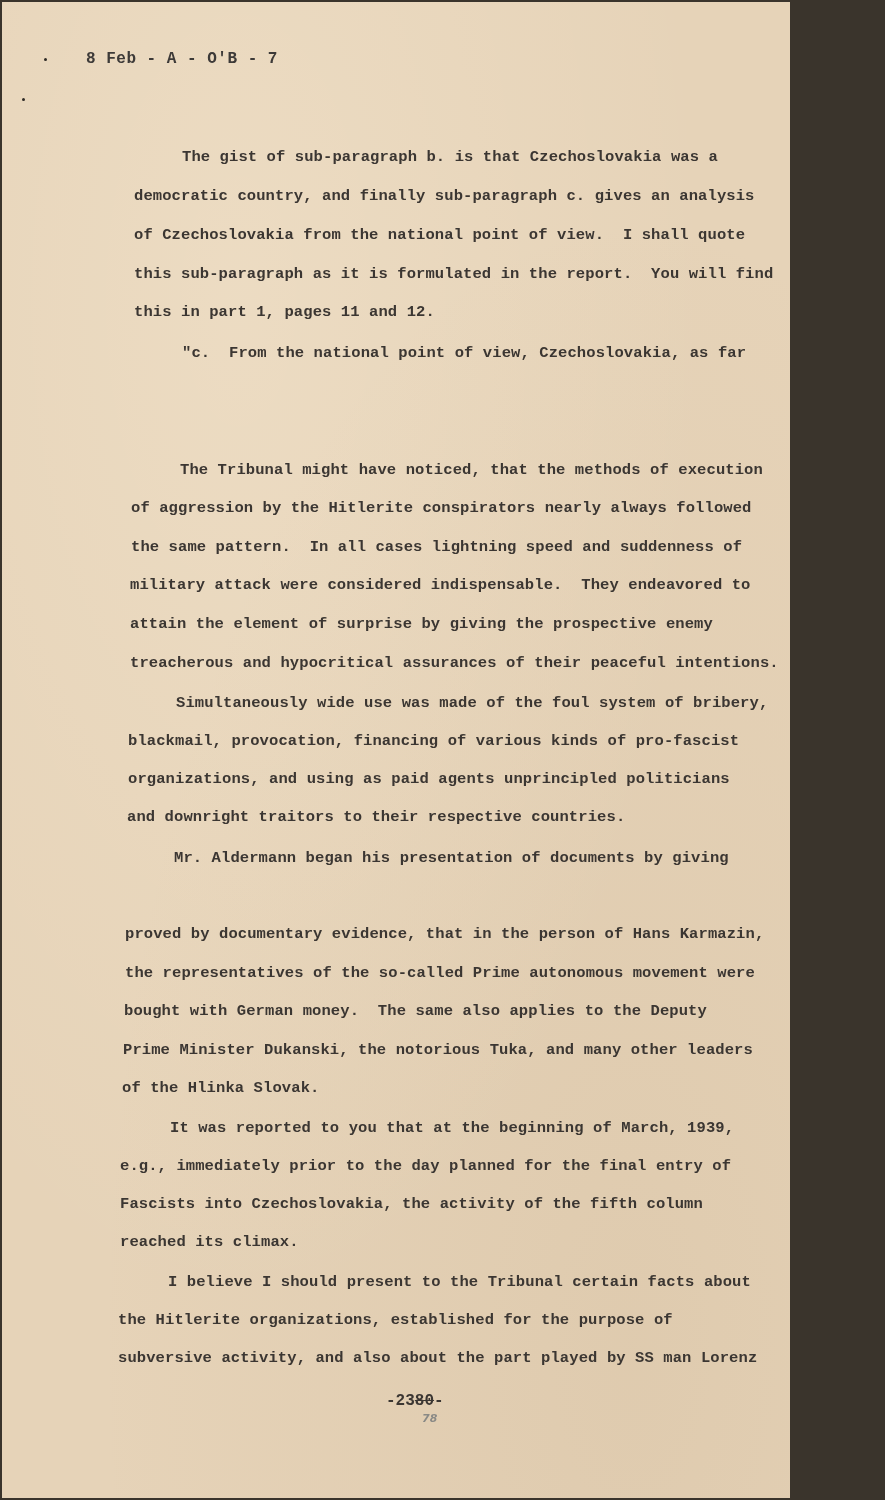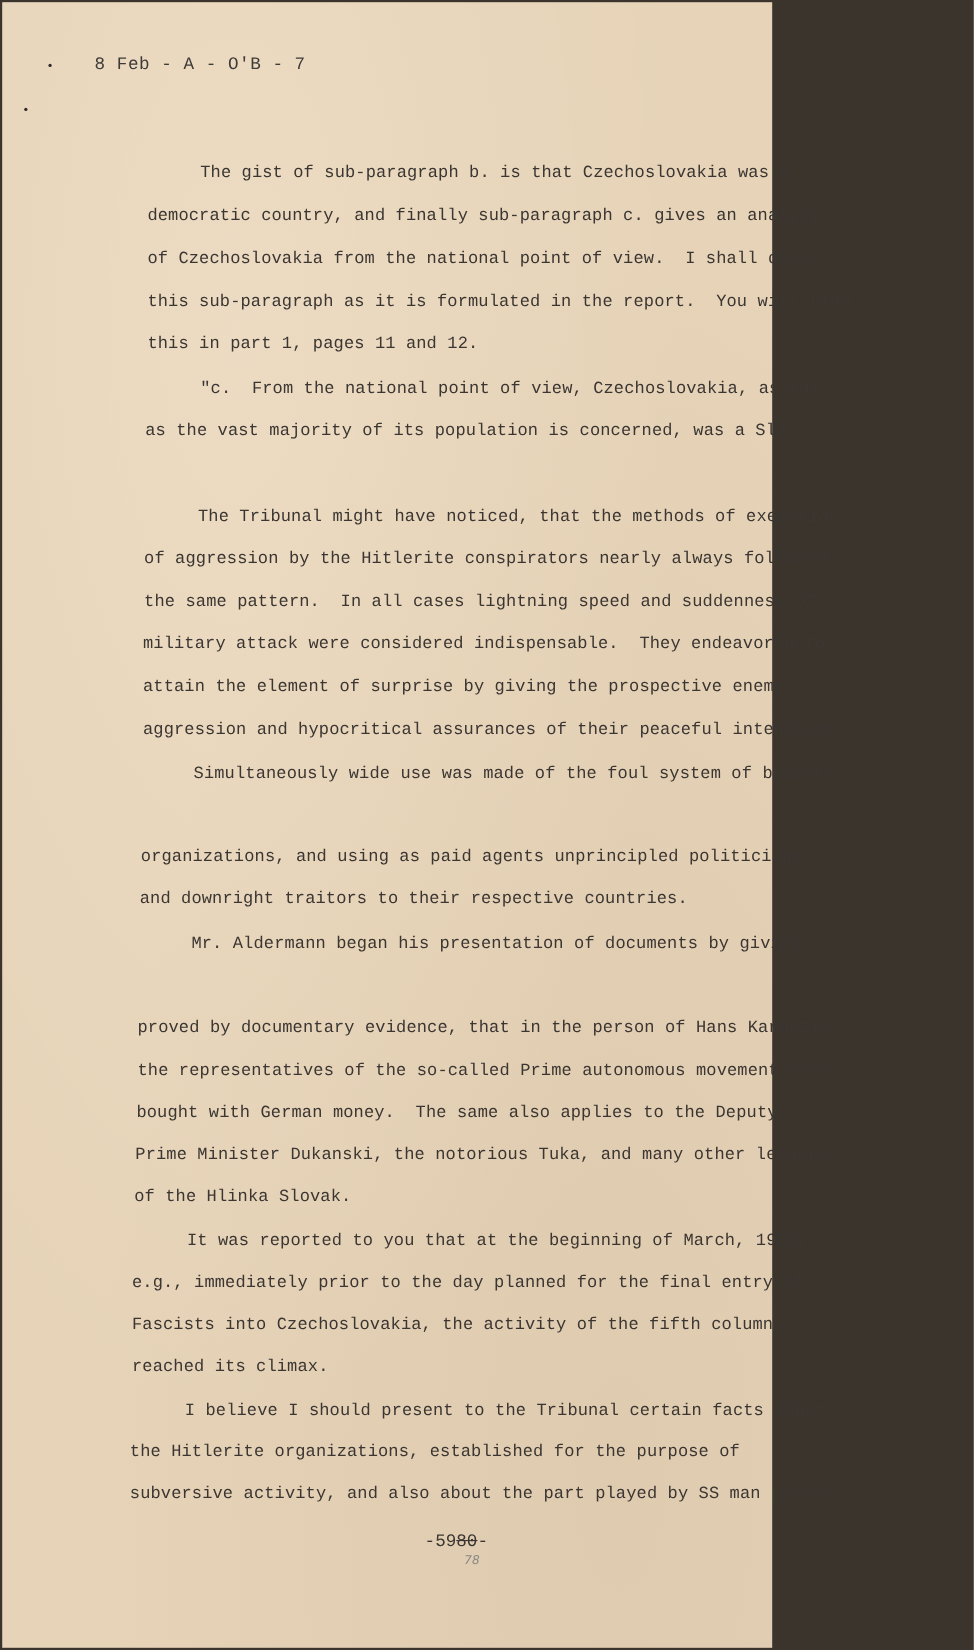--- a/index.html
+++ b/index.html
@@ -10,28 +10,29 @@
     body {
       width: 885px;
       height: 1500px;
       overflow: hidden;
       position: relative;
     }
     .page {
       position: absolute;
       left: 2px;
       top: 2px;
-      width: 700px;
+      width: 788px;
       height: 1496px;
       background: #e6d3b8;
       background-image:
         radial-gradient(ellipse at 30% 20%, rgba(255,245,225,0.25), rgba(0,0,0,0) 60%),
         radial-gradient(ellipse at 80% 90%, rgba(160,130,90,0.10), rgba(0,0,0,0) 60%);
       color: #3b3530;
       font-family: "Liberation Mono", "DejaVu Sans Mono", monospace;
+      font-weight: bold;
     }
     .header {
       position: absolute;
       left: 84px;
       top: 48px;
       font-size: 16px;
       letter-spacing: 0.5px;
       color: #3d3a38;
     }
     .line {
@@ -73,49 +74,49 @@
 
   <div class="header">8 Feb - A - O'B - 7</div>
 
   <div class="line" style="left:180px;top:146px">The gist of sub-paragraph b. is that Czechoslovakia was a</div>
   <div class="line" style="left:132px;top:185px">democratic country, and finally sub-paragraph c. gives an analysis</div>
   <div class="line" style="left:132px;top:224px">of Czechoslovakia from the national point of view.  I shall quote</div>
   <div class="line" style="left:132px;top:263px">this sub-paragraph as it is formulated in the report.  You will find</div>
   <div class="line" style="left:132px;top:301px">this in part 1, pages 11 and 12.</div>
 
   <div class="line" style="left:180px;top:342px">"c.  From the national point of view, Czechoslovakia, as far</div>
-  <div class="line" style="left:130px;top:380px">as the vast majority of its population is concerned, was a Slav</div>
 
   <div class="line" style="left:178px;top:459px">The Tribunal might have noticed, that the methods of execution</div>
   <div class="line" style="left:129px;top:497px">of aggression by the Hitlerite conspirators nearly always followed</div>
   <div class="line" style="left:129px;top:536px">the same pattern.  In all cases lightning speed and suddenness of</div>
   <div class="line" style="left:128px;top:574px">military attack were considered indispensable.  They endeavored to</div>
   <div class="line" style="left:128px;top:613px">attain the element of surprise by giving the prospective enemy</div>
-  <div class="line" style="left:128px;top:652px">aggression and hypocritical assurances of their peaceful intentions.</div>
+  <div class="line" style="left:128px;top:652px">treacherous and hypocritical assurances of their peaceful intentions.</div>
 
   <div class="line" style="left:174px;top:692px">Simultaneously wide use was made of the foul system of bribery,</div>
+  <div class="line" style="left:126px;top:730px">blackmail, provocation, financing of various kinds of pro-fascist</div>
   <div class="line" style="left:126px;top:768px">organizations, and using as paid agents unprincipled politicians</div>
   <div class="line" style="left:125px;top:806px">and downright traitors to their respective countries.</div>
 
   <div class="line" style="left:172px;top:847px">Mr. Aldermann began his presentation of documents by giving</div>
   <div class="line" style="left:123px;top:923px">proved by documentary evidence, that in the person of Hans Karmazin,</div>
   <div class="line" style="left:123px;top:962px">the representatives of the so-called Prime autonomous movement were</div>
   <div class="line" style="left:122px;top:1000px">bought with German money.  The same also applies to the Deputy</div>
   <div class="line" style="left:121px;top:1039px">Prime Minister Dukanski, the notorious Tuka, and many other leaders</div>
   <div class="line" style="left:120px;top:1077px">of the Hlinka Slovak.</div>
 
   <div class="line" style="left:168px;top:1117px">It was reported to you that at the beginning of March, 1939,</div>
   <div class="line" style="left:118px;top:1155px">e.g., immediately prior to the day planned for the final entry of</div>
   <div class="line" style="left:118px;top:1193px">Fascists into Czechoslovakia, the activity of the fifth column</div>
   <div class="line" style="left:118px;top:1231px">reached its climax.</div>
 
   <div class="line" style="left:166px;top:1271px">I believe I should present to the Tribunal certain facts about</div>
   <div class="line" style="left:116px;top:1309px">the Hitlerite organizations, established for the purpose of</div>
   <div class="line" style="left:116px;top:1347px">subversive activity, and also about the part played by SS man Lorenz</div>
 
   <div class="page-number">
-    <span>-59</span><span class="strike">80</span><span>-</span>
+    <span>-23</span><span class="strike">80</span><span>-</span>
   </div>
   <div class="handwritten">78</div>
 
   <span class="speck" style="left:42px;top:56px;width:3px;height:3px"></span>
   <span class="speck" style="left:20px;top:96px;width:3px;height:3px"></span>
 </div>
 
 </body></html>

